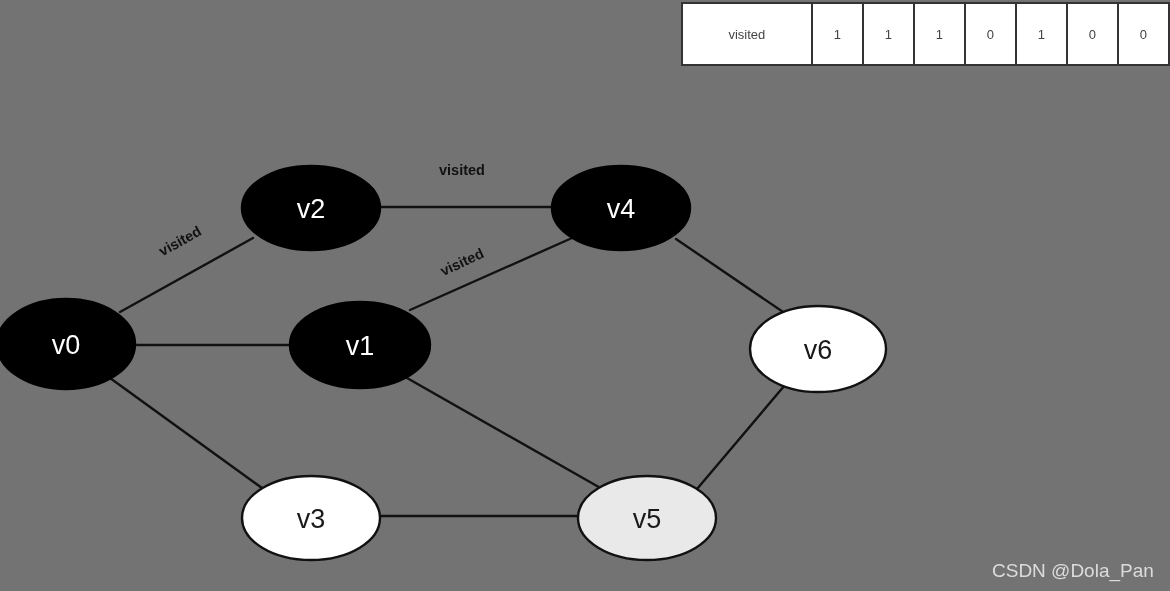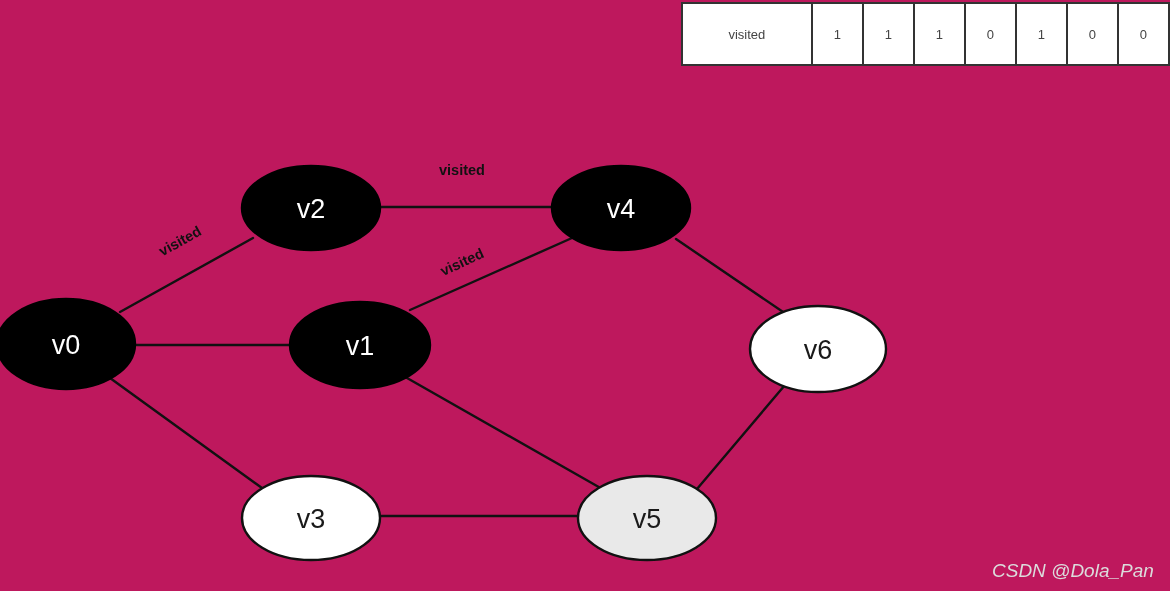--- a/index.html
+++ b/index.html
@@ -7,21 +7,21 @@
     padding: 0;
     background: #ffffff;
   }
   body {
     font-family: "Liberation Sans", sans-serif;
   }
   #canvas {
     position: relative;
     width: 1170px;
     height: 591px;
-    background: #be185d;
+    background: #737373;
     overflow: hidden;
   }
   
   #visited-table {
     position: absolute;
     left: 681px;
     top: 2px;
     border-collapse: collapse;
     background: #ffffff;
   }
@@ -92,21 +92,20 @@
   
   #watermark {
     position: absolute;
     left: 992px;
     top: 560px;
     font-family: "Liberation Sans", sans-serif;
     font-size: 19px;
     color: #dcdcdc;
     white-space: nowrap;
     user-select: none;
-    font-style: italic;
   }
 </style>
 </head>
 <body>
 
 <div id="canvas">
 
   <table id="visited-table">
     <tbody>
       <tr>

